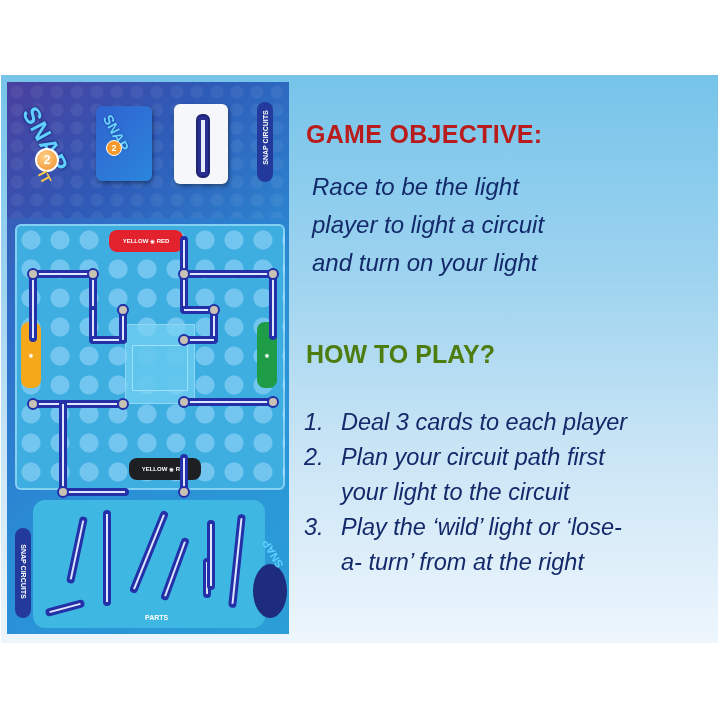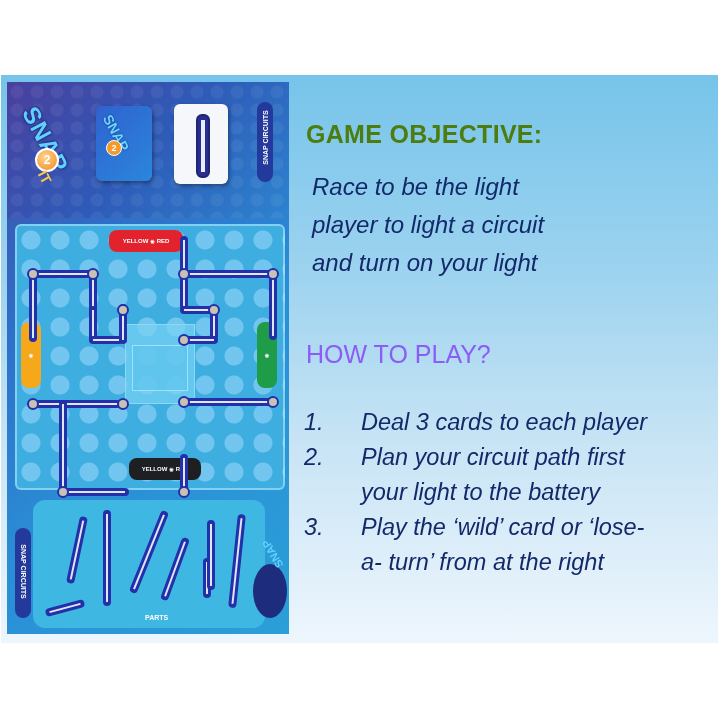--- a/index.html
+++ b/index.html
@@ -129,38 +129,38 @@
     position: absolute; left: 246px; top: 482px; width: 34px; height: 54px;
     background: #1e2c7e; border-radius: 50%;
   }
   .logo-small span {
     position: absolute; left: 22px; top: 6px; transform: rotate(-120deg); transform-origin: left top;
     color: #5fd0ff; font-size: 11px; font-weight: bold; white-space: nowrap;
   }
   .part { position: absolute; width: 8px; background: #2330a8; border-radius: 5px; }
   .part::after { content:""; position:absolute; top:4px; bottom:4px; left:3px; width:2px; background:#dfe6ff; }
   .h1 {
-    position: absolute; left: 306px; top: 120px; font-size: 25px; font-weight: bold; color: #4d7c0f;
+    position: absolute; left: 306px; top: 120px; font-size: 25px; font-weight: bold; color: #b91c1c;
     letter-spacing: 0.3px; white-space: nowrap;
   }
   .objective {
     position: absolute; left: 312px; top: 168px; font-size: 24px; font-style: italic; color: #13296a;
     line-height: 38px; white-space: nowrap;
   }
   .h2 {
-    position: absolute; left: 306px; top: 340px; font-size: 25px; font-weight: normal; color: #8b5cf6;
+    position: absolute; left: 306px; top: 340px; font-size: 25px; font-weight: bold; color: #4d7c0f;
     white-space: nowrap;
   }
   .steps {
     position: absolute; left: 304px; top: 405px; font-size: 23.5px; font-style: italic; color: #13296a;
     line-height: 35px; list-style: none; margin: 0; padding: 0;
   }
   .steps li { display: flex; white-space: nowrap; }
   .steps .num { width: 37px; flex: none; }
-  .steps .lines { display: flex; flex-direction: column; margin-left: 20px; }
+  .steps .lines { display: flex; flex-direction: column; }
 </style>
 </head>
 <body>
 
 <div class="panel"></div>
 
 <div class="board">
   <div class="top-strip">
       <div class="hex-bg"></div>
     </div>
@@ -264,23 +264,23 @@
   <li>
     <span class="num">1.</span>
     <span class="lines">
       <span>Deal 3 cards to each player</span>
     </span>
   </li>
   <li>
     <span class="num">2.</span>
     <span class="lines">
       <span>Plan your circuit path first</span>
-      <span>your light to the battery</span>
+      <span>your light to the circuit</span>
     </span>
   </li>
   <li>
     <span class="num">3.</span>
     <span class="lines">
-      <span>Play the ‘wild’ card or ‘lose-</span>
+      <span>Play the ‘wild’ light or ‘lose-</span>
       <span>a- turn’ from at the right</span>
     </span>
   </li>
 </ol>
 
 </body></html>

